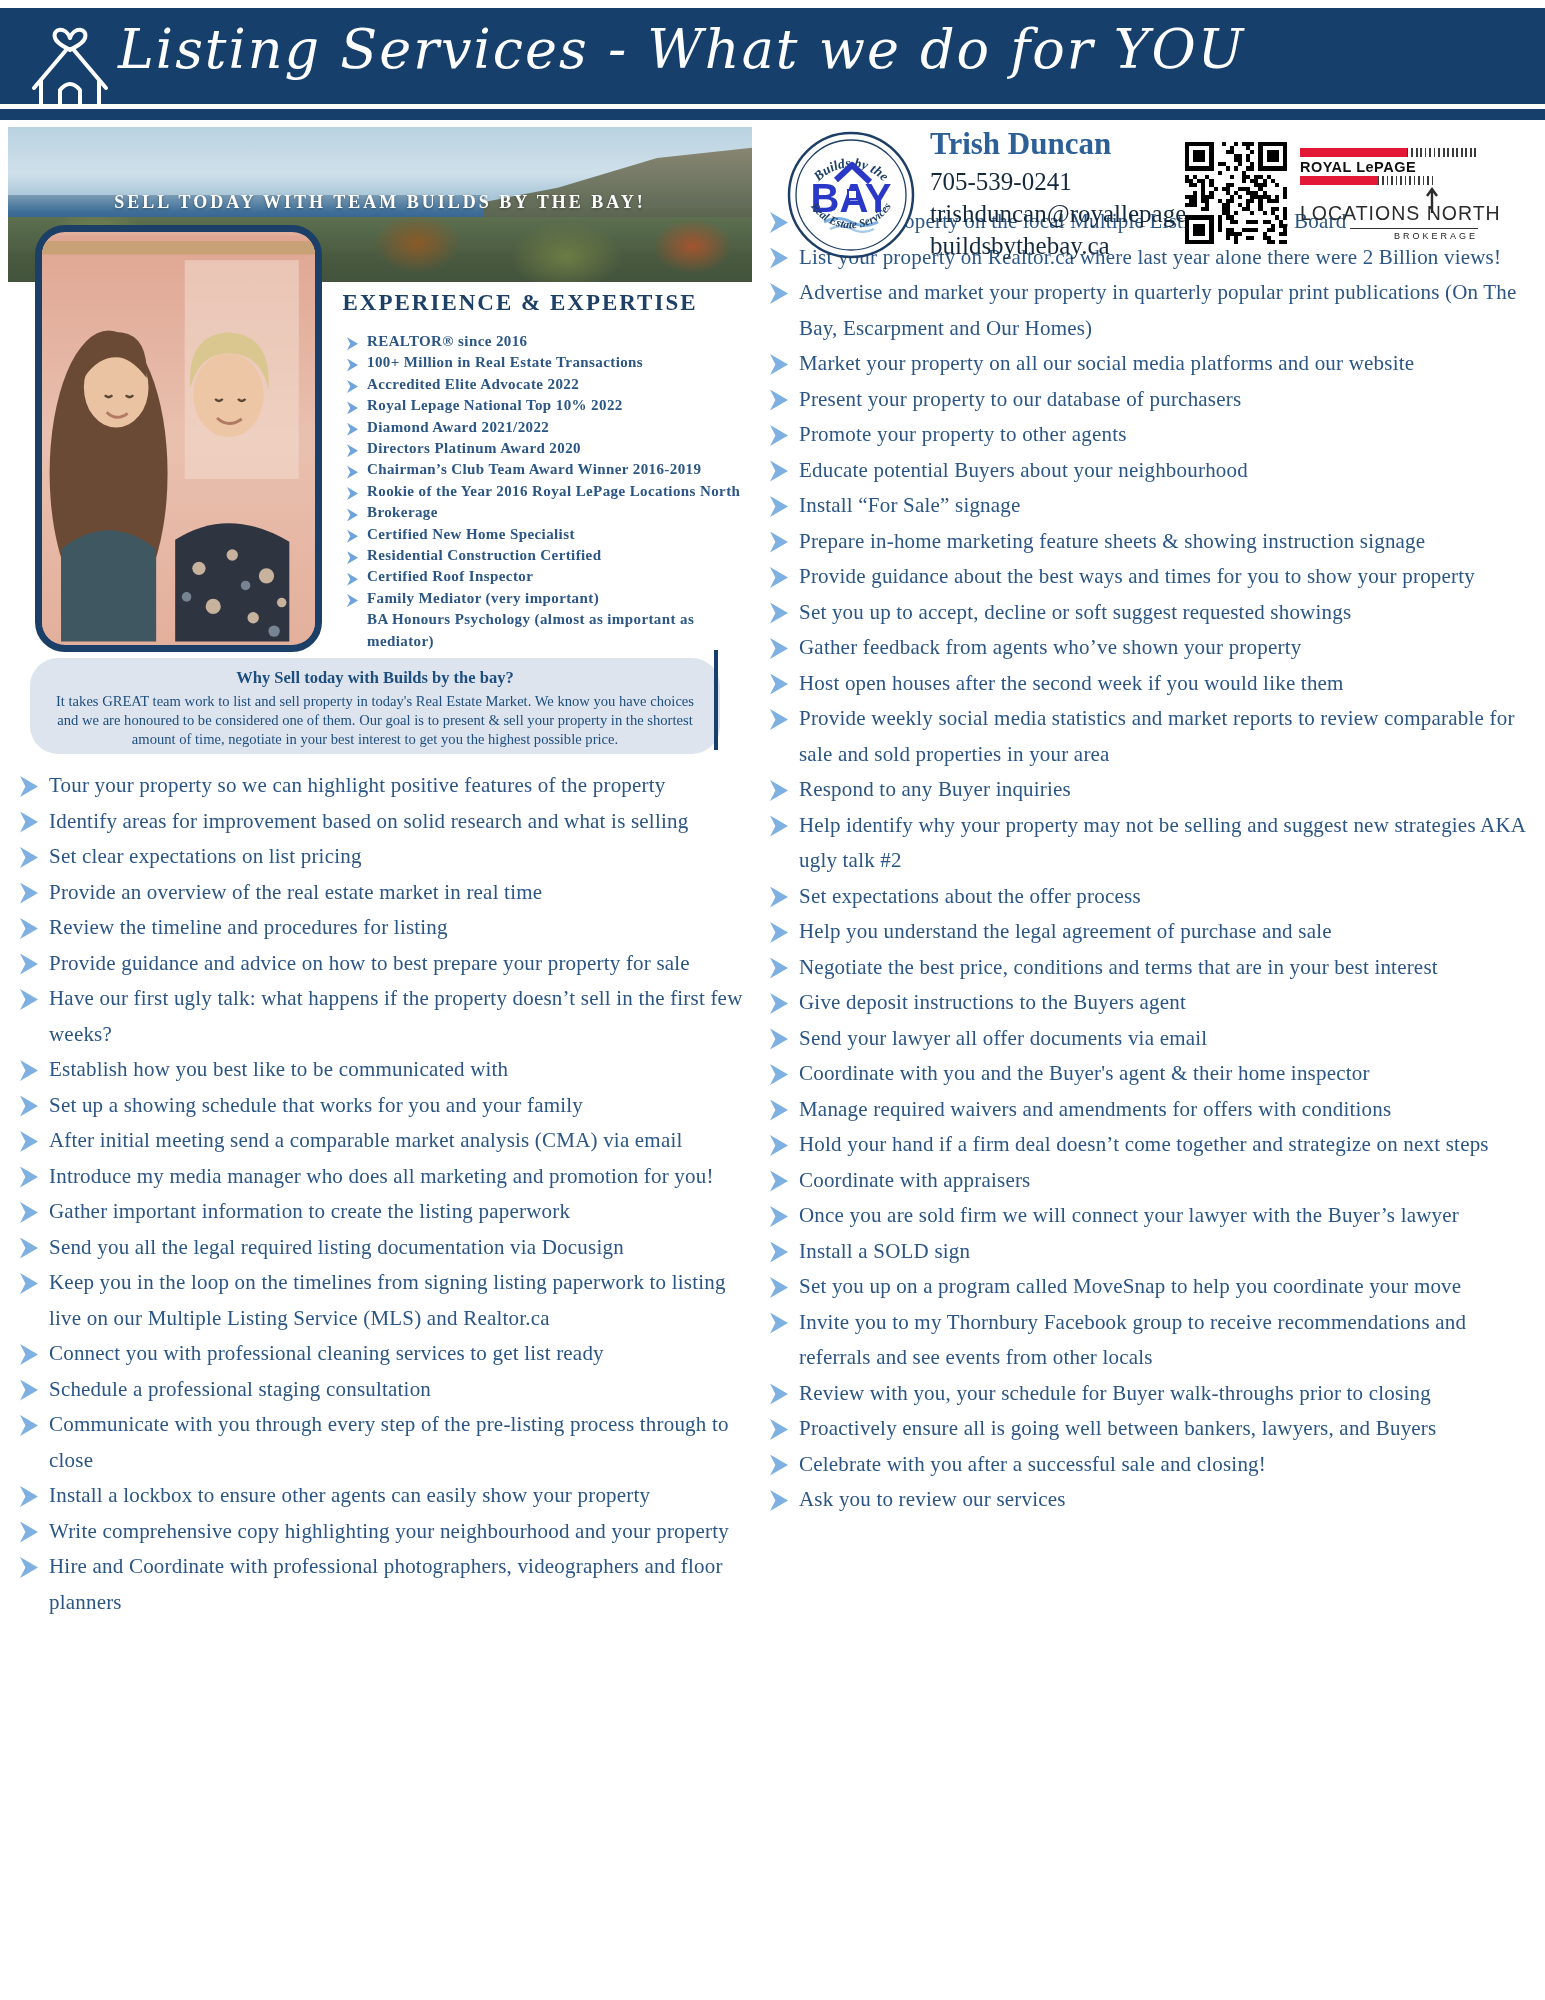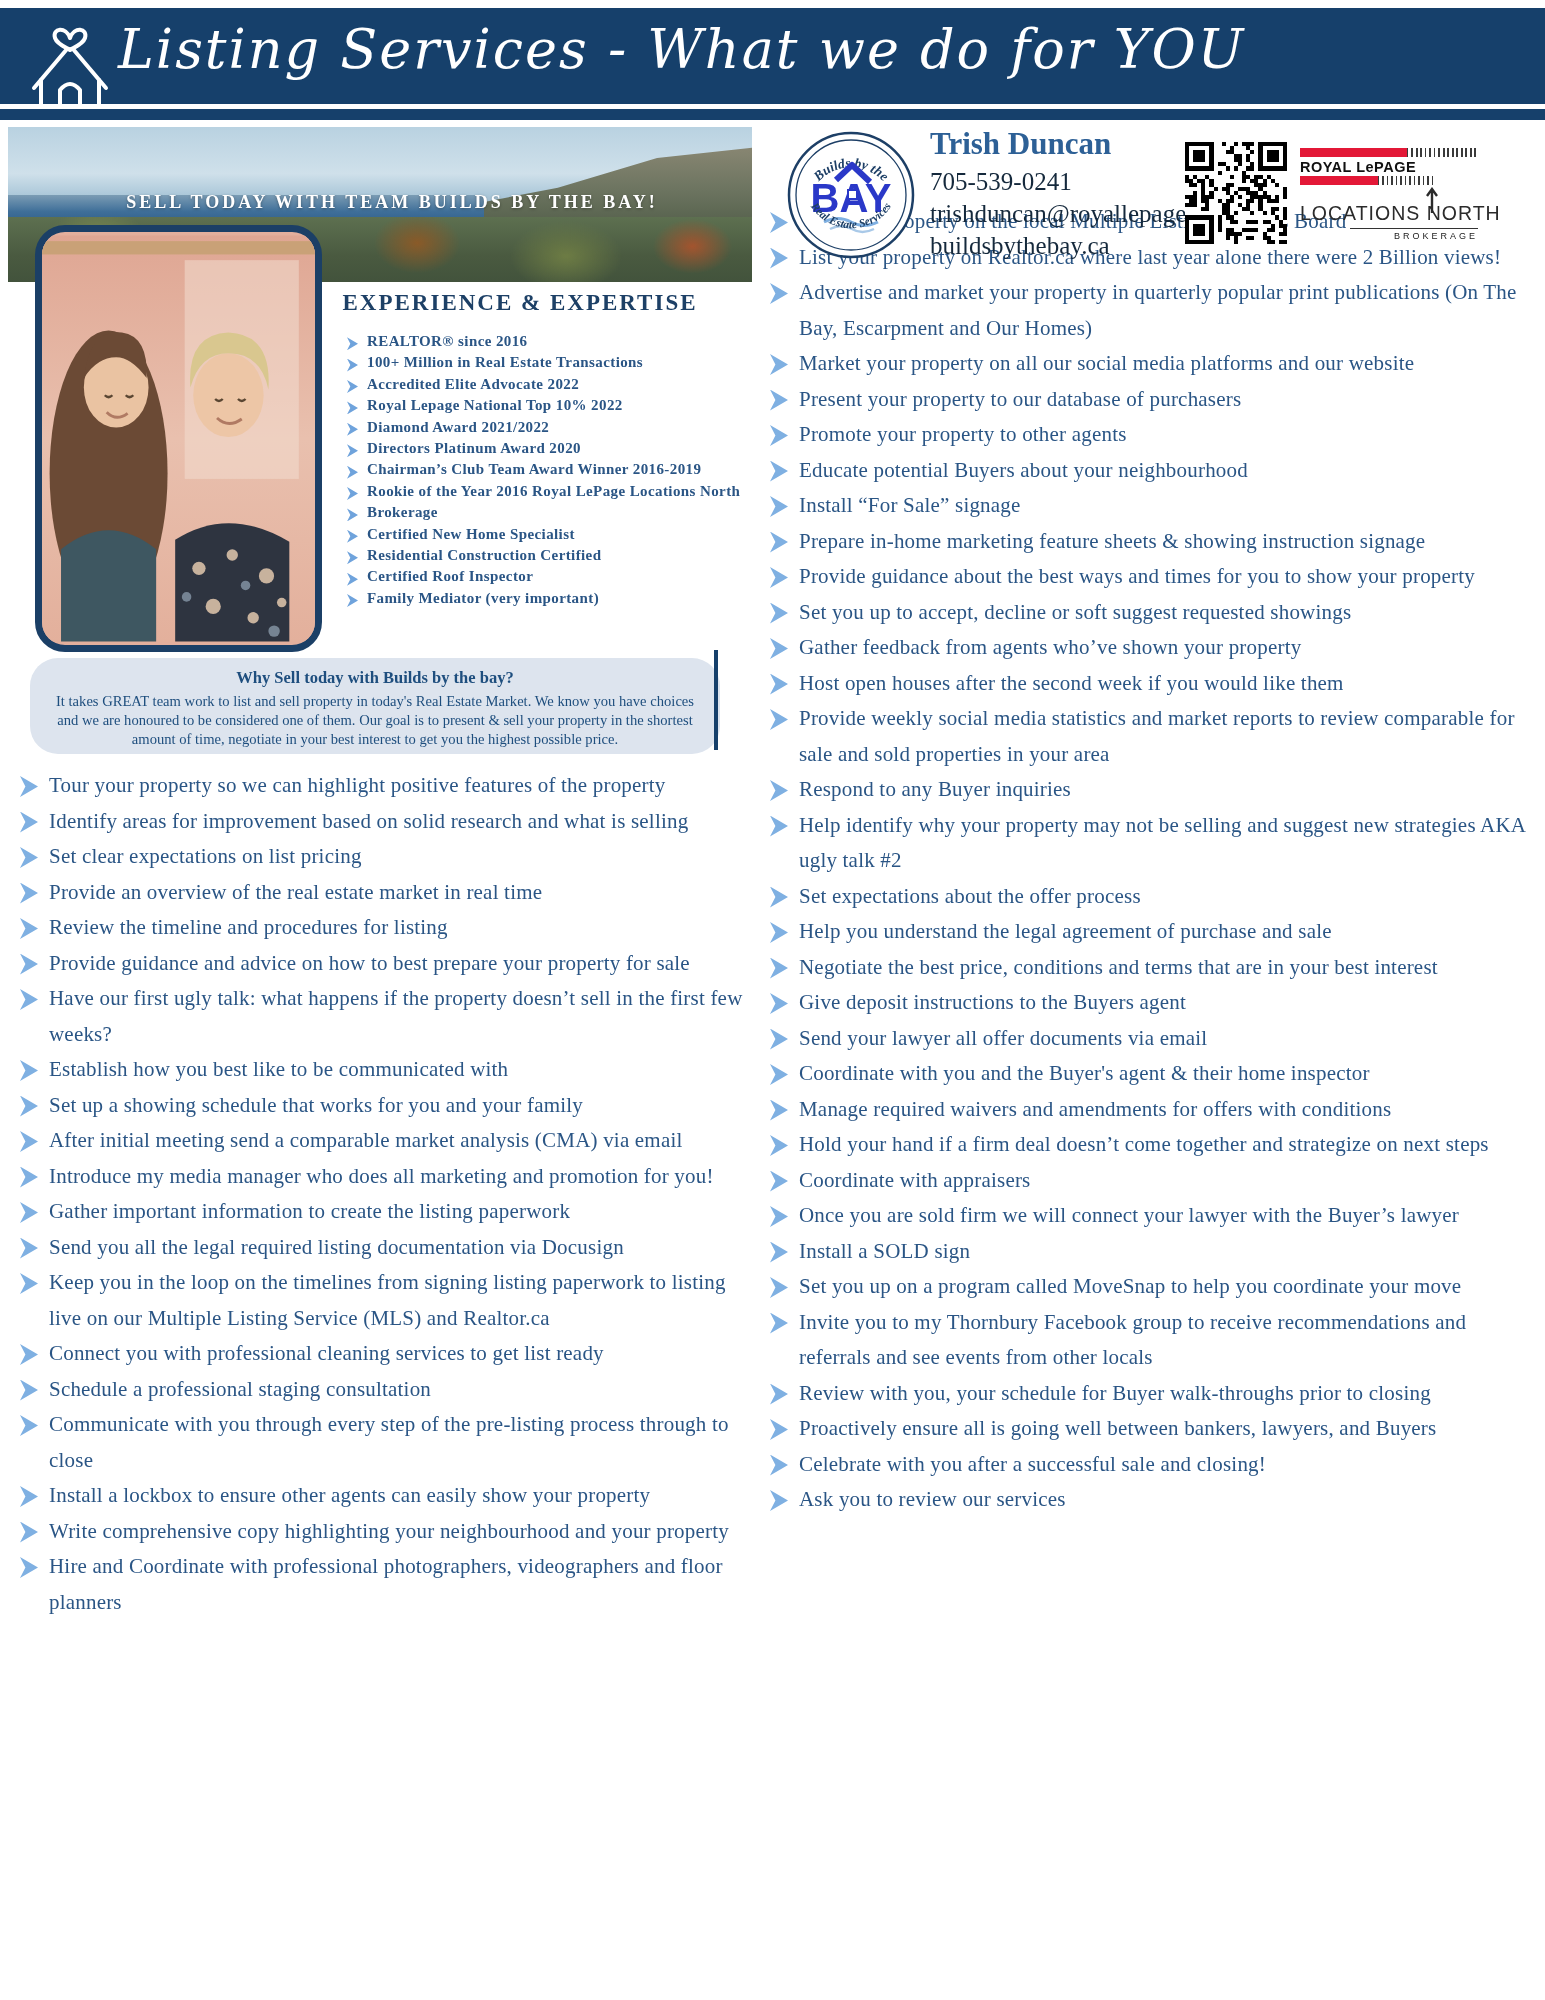--- a/index.html
+++ b/index.html
@@ -36,21 +36,21 @@
     background:linear-gradient(180deg,#8b8874 0%,#6c7460 55%,#535f4a 100%);
     clip-path:polygon(100% 6%,100% 100%,0% 100%,28% 78%,55% 52%,78% 18%);}
   .hero-trees{position:absolute;left:0;bottom:0;width:100%;height:42%;
     background:
       radial-gradient(70px 45px at 12% 35%, #7d8b4f 0%, rgba(125,139,79,0) 70%),
       radial-gradient(55px 40px at 30% 55%, #b06a2a 0%, rgba(176,106,42,0) 70%),
       radial-gradient(60px 42px at 55% 40%, #8a5a28 0%, rgba(138,90,40,0) 72%),
       radial-gradient(80px 50px at 75% 60%, #6d7c44 0%, rgba(109,124,68,0) 70%),
       radial-gradient(55px 38px at 92% 45%, #a3542e 0%, rgba(163,84,46,0) 72%),
       linear-gradient(180deg,#5d7050 0%,#4a5a40 60%,#42533c 100%);}
-  .hero-overlay-text{position:absolute;left:12px;top:42%;width:100%;text-align:center;
+  .hero-overlay-text{position:absolute;left:0;top:42%;width:100%;text-align:center;
     color:#fff;font-size:18px;letter-spacing:3px;font-weight:bold;text-shadow:0 1px 3px rgba(0,0,0,.35);}
 
   
   .portrait{position:absolute;left:35px;top:225px;width:287px;height:427px;
     border:7px solid #1b3f66;border-radius:30px;overflow:hidden;background:#e3af9d;z-index:5;}
   .portrait svg{display:block;width:100%;height:100%;}
 
   
   .exp-title{position:absolute;left:305px;top:290px;width:430px;text-align:center;
     color:var(--heading);font-size:23px;font-weight:bold;letter-spacing:2px;}
@@ -231,20 +231,24 @@
       <li class="exp-item">
         <span class="exp-marker"></span>
         <span class="exp-text">Certified Roof Inspector</span>
       </li>
 
       <li class="exp-item">
         <span class="exp-marker"></span>
         <span class="exp-text">Family Mediator (very important)</span>
       </li>
 
+      <li class="exp-item">
+        <span class="exp-marker" style="visibility: hidden;"></span>
+        <span class="exp-text">BA Honours Psychology (almost as important as mediator)</span>
+      </li>
     </ul>
 
   <div class="why-box">
     <div class="why-title">Why Sell today with Builds by the bay?</div>
     <div class="why-body">It takes GREAT team work to list and sell property in today's Real Estate Market. We know you have choices and we are honoured to be considered one of them. Our goal is to present &amp; sell your property in the shortest amount of time, negotiate in your best interest to get you the highest possible price.</div>
   </div>
   <div class="why-accent"></div>
 
   <ul class="svc-list svc-left">
 

